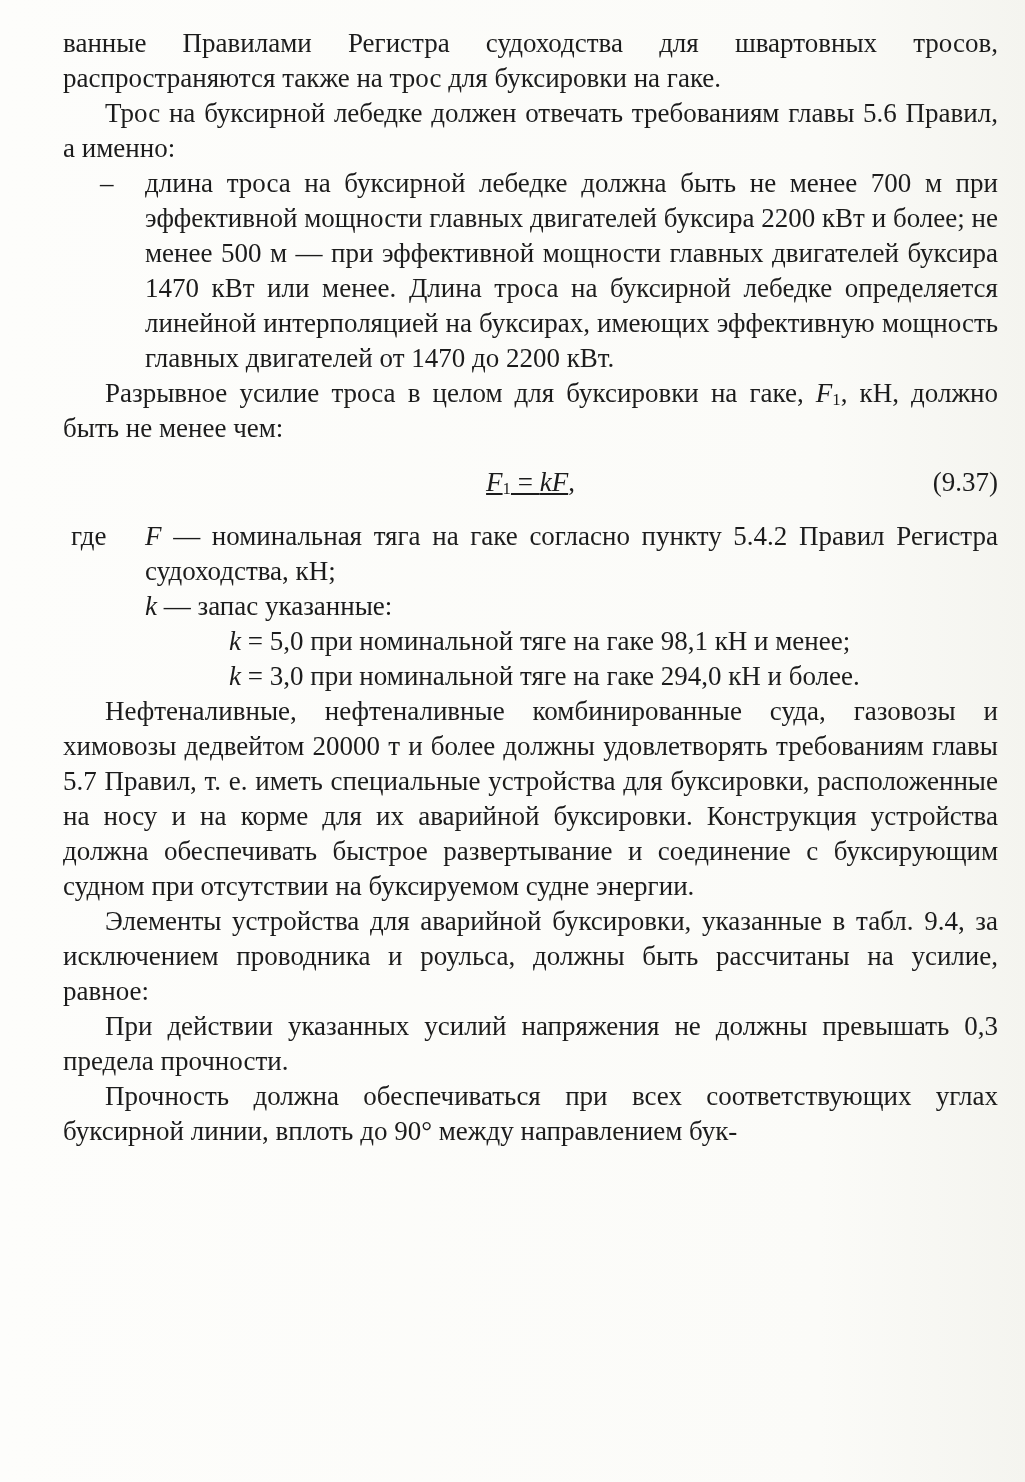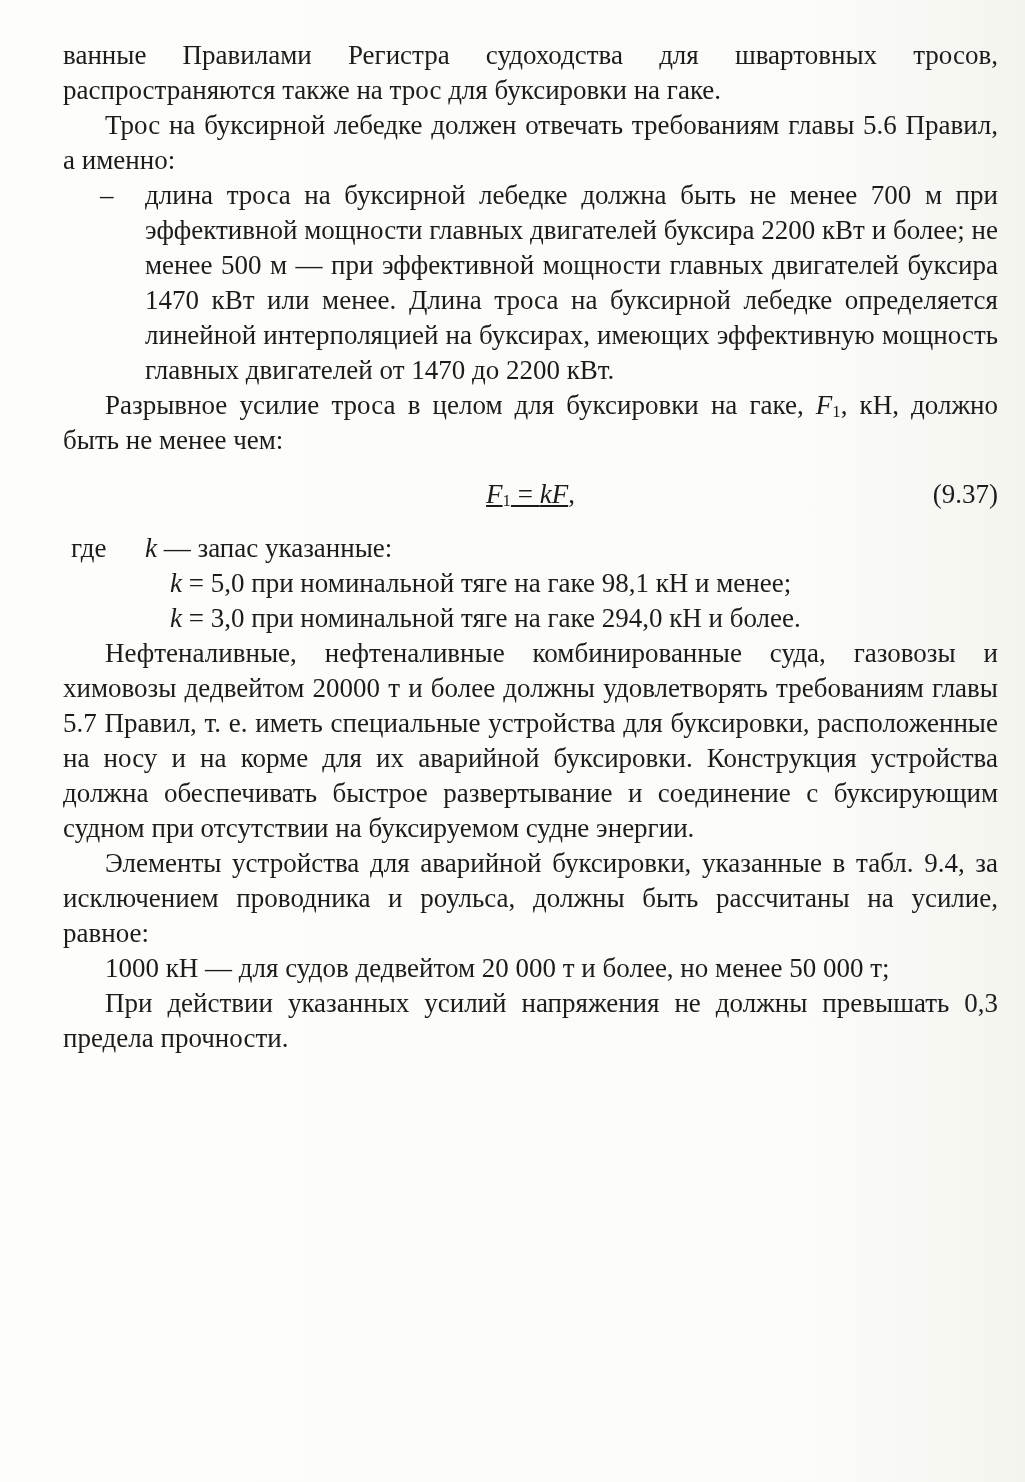--- a/index.html
+++ b/index.html
@@ -7,41 +7,41 @@
   .page {
     position: relative;
     width: 1025px;
     height: 1482px;
     margin: 0 auto;
     background: linear-gradient(90deg, #fdfdfb 0%, #fbfbf8 80%, #f4f4ef 100%);
     color: #1c1c1c;
     font-family: "Liberation Serif", serif;
     font-size: 27px;
     line-height: 35px;
-    padding: 38px 27px 20px 63px;
+    padding: 26px 27px 20px 63px;
     overflow: hidden;
   }
   p { text-align: justify; }
   .cont { text-indent: 0; }
   .ind { text-indent: 42px; }
   .mi { font-style: italic; }
   sub { font-size: 0.62em; line-height: 0; vertical-align: -0.18em; }
   
   .hang { position: relative; padding-left: 82px; text-align: justify; }
   .hang .dash { position: absolute; left: 37px; top: 0; }
   
   .formula-row { position: relative; text-align: center; margin: 19px 0; text-decoration: underline; }
   .formula { font-size: 27px; }
   .eq-num { position: absolute; right: 0; top: 0; }
   
   .gde { position: relative; }
   .gde-label { position: absolute; left: 8px; top: 0; }
   .gde-body { margin-left: 82px; }
   .gde-body p { text-align: justify; }
-  .gde-sub { margin-left: 25px; }
+  .gde-sub { margin-left: 84px; }
 </style>
 </head>
 <body>
 
 <div class="page">
 
   <p class="cont">ванные Правилами Регистра судоходства для швартовных тросов, распространяются также на трос для буксировки на гаке.</p>
 
   <p class="ind">Трос на буксирной лебедке должен отвечать требованиям главы 5.6 Правил, а именно:</p>
 
@@ -53,30 +53,31 @@
   <p class="ind"><span>Разрывное усилие троса в целом для буксировки на гаке, </span><span class="mi">F</span><sub>1</sub><span>, кН, должно быть не менее чем:</span></p>
 
   <div class="formula-row">
     <span class="formula"><span class="mi">F</span><sub>1</sub><span> = </span><span class="mi">kF</span><span>,</span></span>
     <span class="eq-num">(9.37)</span>
   </div>
 
   <div class="gde">
     <span class="gde-label">где</span>
     <div class="gde-body">
+      <p><span class="mi">F</span><span> — номинальная тяга на гаке согласно пункту 5.4.2 Правил Регистра судоходства, кН;</span></p>
       <p><span class="mi">k</span><span> — запас указанные:</span></p>
       <p class="gde-sub"><span class="mi">k</span><span> = 5,0 при номинальной тяге на гаке 98,1 кН и менее;</span></p>
       <p class="gde-sub"><span class="mi">k</span><span> = 3,0 при номинальной тяге на гаке 294,0 кН и более.</span></p>
     </div>
   </div>
 
   <p class="ind">Нефтеналивные, нефтеналивные комбинированные суда, газовозы и химовозы дедвейтом 20000 т и более должны удовлетворять требованиям главы 5.7 Правил, т. е. иметь специальные устройства для буксировки, расположенные на носу и на корме для их аварийной буксировки. Конструкция устройства должна обеспечивать быстрое развертывание и соединение с буксирующим судном при отсутствии на буксируемом судне энергии.</p>
 
 
   <p class="ind">Элементы устройства для аварийной буксировки, указанные в табл. 9.4, за исключением проводника и роульса, должны быть рассчитаны на усилие, равное:</p>
 
-  <p class="ind">1000 кН — для судов дедвейтом 20 000 т и более, но менее 50 000 т;</p>
 
 
   <p class="ind">При действии указанных усилий напряжения не должны превышать 0,3 предела прочности.</p>
 
+  <p class="ind">Прочность должна обеспечиваться при всех соответствующих углах буксирной линии, вплоть до 90° между направлением бук-</p>
 
 </div>
 
 </body></html>

